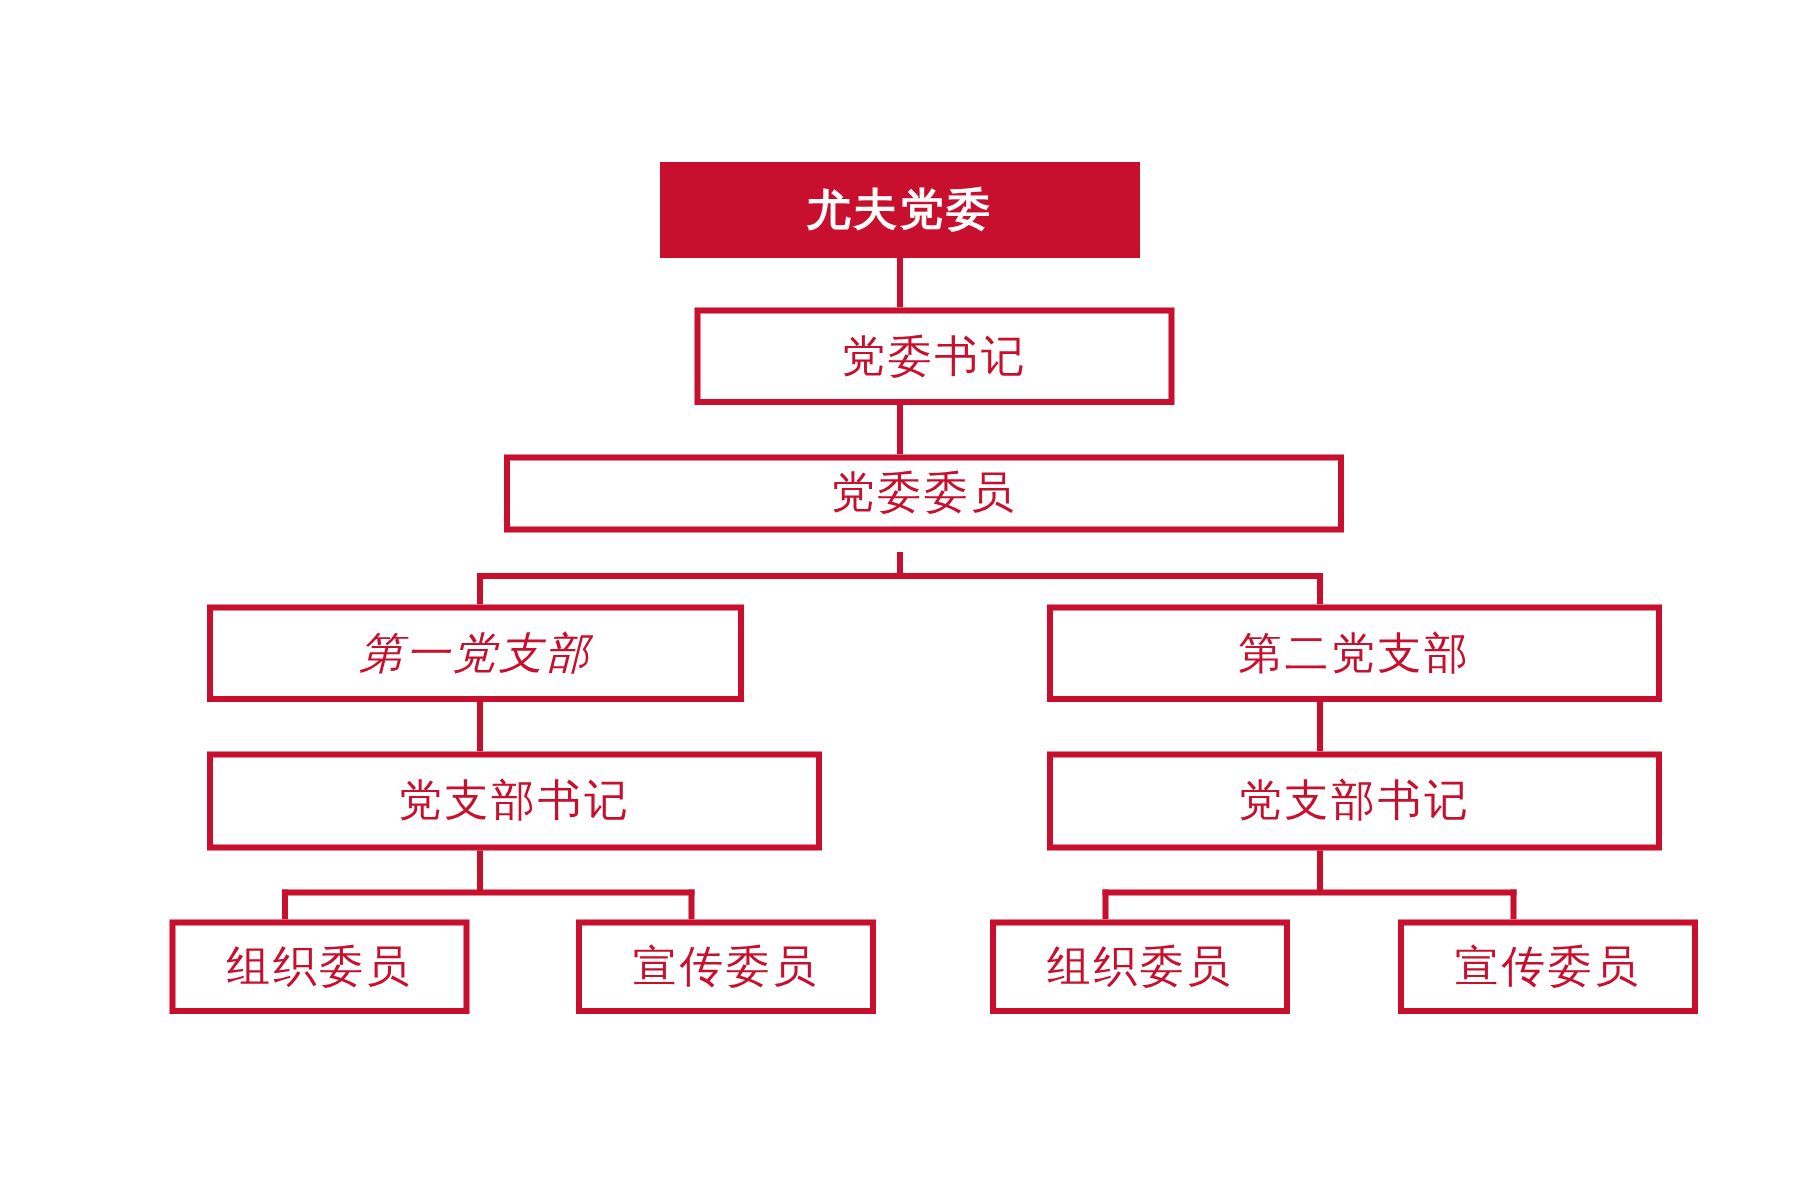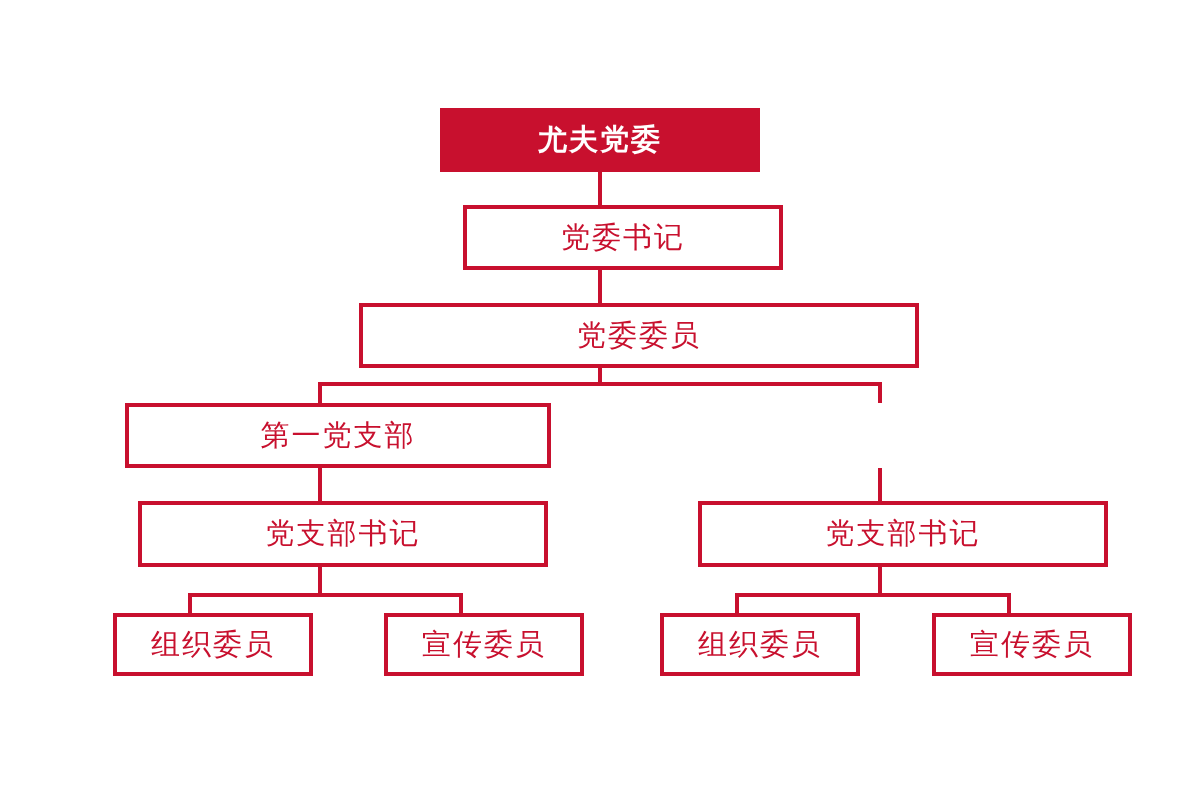--- a/index.html
+++ b/index.html
@@ -49,29 +49,30 @@
 <div id="canvas">
 
   <div class="box box-filled" style="left:440px; top:108px; width:320px; height:64px;">尤夫党委</div>
 
   <div class="vline" style="left:598px; top:172px; width:4px; height:33px;"></div>
 
   <div class="box box-outline" style="left:440px; top:205px; width:320px; height:65px;">党委书记</div>
 
   <div class="vline" style="left:598px; top:270px; width:4px; height:33px;"></div>
 
-  <div class="box box-outline" style="left:336px; top:303px; width:560px; height:65px;text-align:right;">党委委员</div>
+  <div class="box box-outline" style="left:313px; top:303px; width:560px; height:52px;text-align:right;">党委委员</div>
 
   <div class="vline" style="left:598px; top:368px; width:4px; height:16px;"></div>
   <div class="hline" style="left:318px; top:382px; width:564px; height:4px;"></div>
   <div class="vline" style="left:318px; top:382px; width:4px; height:21px;"></div>
   <div class="vline" style="left:878px; top:382px; width:4px; height:21px;"></div>
 
-  <div class="box box-outline" style="left:102px; top:403px; width:426px; height:65px;">第一党支部</div>
+  <div class="box box-outline" style="left:115px; top:403px; width:358px; height:65px;font-style:italic;">第一党支部</div>
 
+  <div class="box box-outline" style="left:675px; top:403px; width:410px; height:65px;">第二党支部</div>
 
   <div class="vline" style="left:318px; top:468px; width:4px; height:33px;"></div>
   <div class="vline" style="left:878px; top:468px; width:4px; height:33px;"></div>
 
   <div class="box box-outline" style="left:115px; top:501px; width:410px; height:66px;">党支部书记</div>
   <div class="box box-outline" style="left:675px; top:501px; width:410px; height:66px;">党支部书记</div>
 
   <div class="vline" style="left:318px; top:567px; width:4px; height:28px;"></div>
   <div class="hline" style="left:188px; top:593px; width:275px; height:4px;"></div>
   <div class="vline" style="left:188px; top:593px; width:4px; height:20px;"></div>

